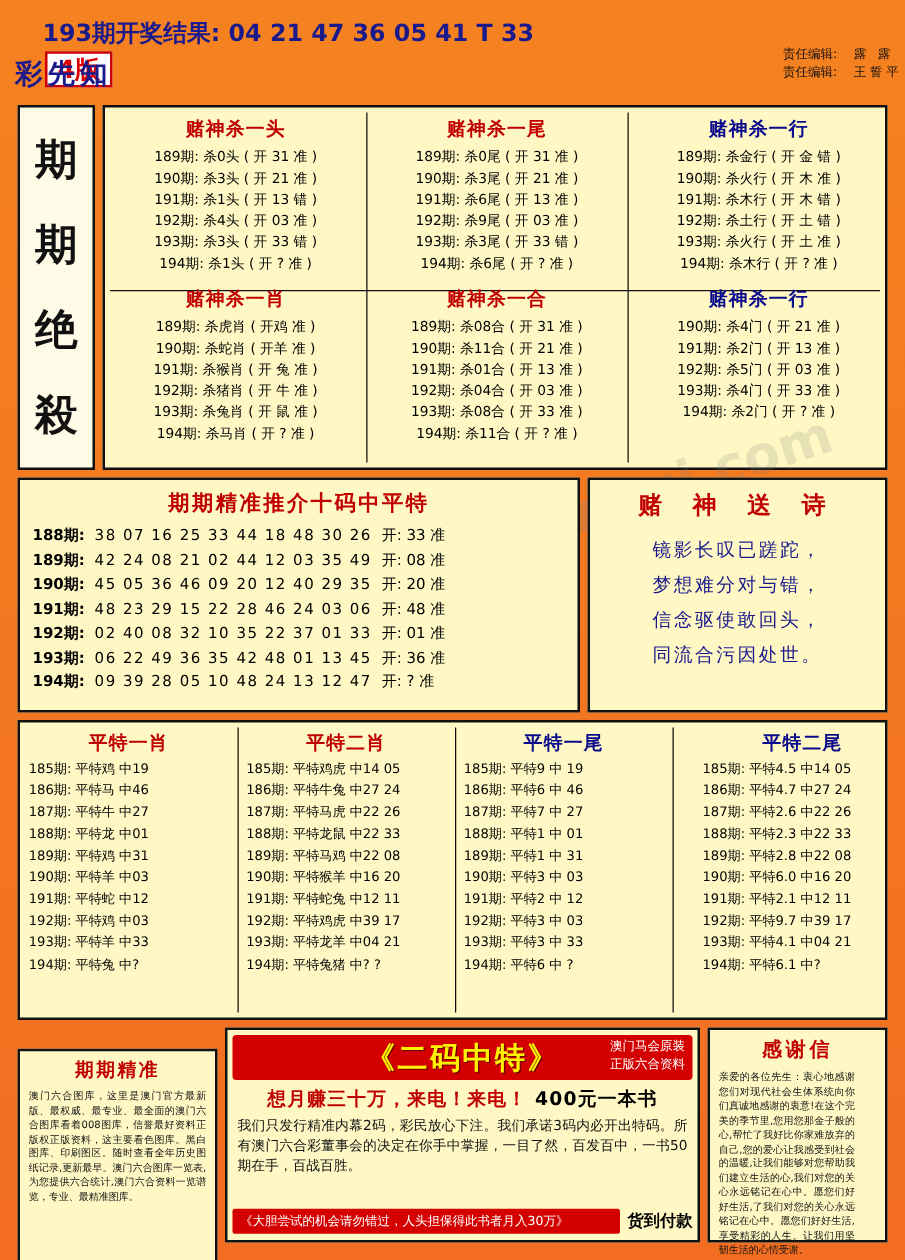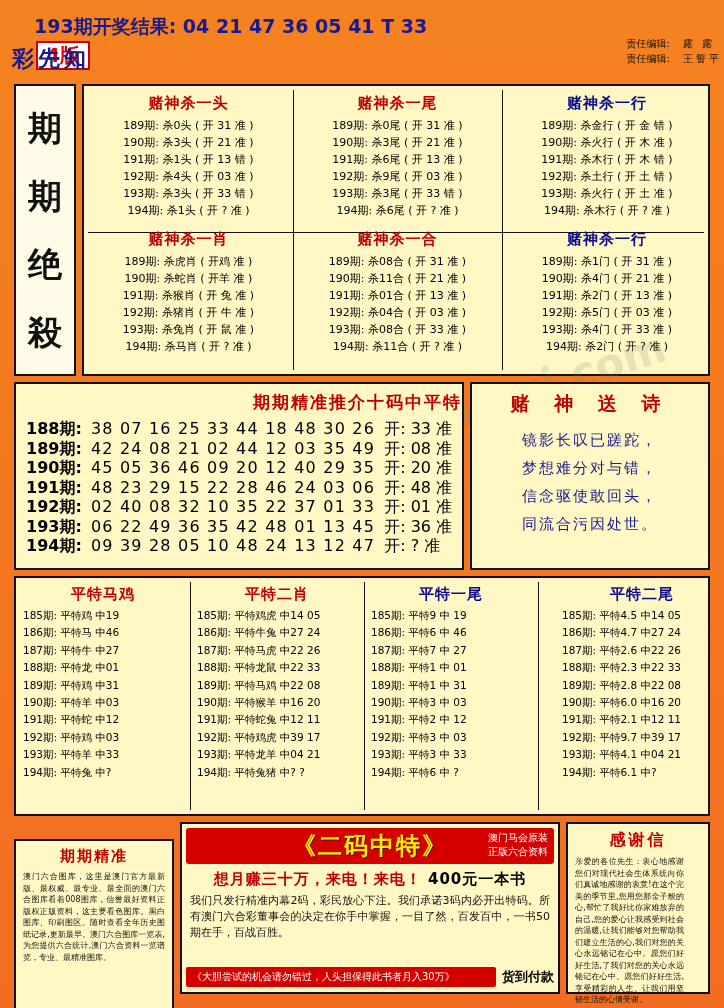--- a/index.html
+++ b/index.html
@@ -84,26 +84,26 @@
   .vdiv { position: absolute; top: 4px; bottom: 4px; width: 1px; background: #111; }
   .hdiv { position: absolute; left: 4px; right: 4px; height: 1px; background: #111; }
 
   
   .mid-left {
     position: absolute; left: 14px; top: 382px;
     width: 450px; height: 188px;
     background: #fff8c4; border: 2px solid #111;
   }
   .mid-left h3 {
-    text-align: right; font-size: 17px; font-weight: bold; color: #c00000;
+    text-align: center; font-size: 17px; font-weight: bold; color: #c00000;
     margin-top: 7px; letter-spacing: 2px;
   }
   .ml-rows { margin-top: 5px; padding: 0 10px; }
   .ml-rows .mr {
-    font-size: 16px; color: #000; line-height: 19.5px; white-space: nowrap;
+    font-size: 12px; color: #000; line-height: 19.5px; white-space: nowrap;
     font-family: "DejaVu Sans", "Liberation Sans", sans-serif;
   }
   .ml-rows .mr .per { font-weight: bold; }
   .ml-rows .mr .nums { margin-left: 4px; letter-spacing: 1.2px; }
   .ml-rows .mr .tag { margin-left: 4px; }
 
   .mid-right {
     position: absolute; left: 470px; top: 382px;
     width: 240px; height: 188px;
     background: #fff8c4; border: 2px solid #111;
@@ -278,21 +278,20 @@
       <div class="row-list">
         <div class="r">189期: 杀金行 ( 开 金 错 )</div>
         <div class="r">190期: 杀火行 ( 开 木 准 )</div>
         <div class="r">191期: 杀木行 ( 开 木 错 )</div>
         <div class="r">192期: 杀土行 ( 开 土 错 )</div>
         <div class="r">193期: 杀火行 ( 开 土 准 )</div>
         <div class="r">194期: 杀木行 ( 开 ?  准 )</div>
       </div>
       <div class="block-title blue" style="margin-top:11px">赌神杀一行</div>
       <div class="row-list">
-        <div class="r">189期: 杀1门 ( 开 31 准 )</div>
         <div class="r">190期: 杀4门 ( 开 21 准 )</div>
         <div class="r">191期: 杀2门 ( 开 13 准 )</div>
         <div class="r">192期: 杀5门 ( 开 03 准 )</div>
         <div class="r">193期: 杀4门 ( 开 33 准 )</div>
         <div class="r">194期: 杀2门 ( 开 ? 准 )</div>
       </div>
     </div>
   </div>
 
   <div class="watermark">六合彩图库www.hui.com</div>
@@ -347,21 +346,21 @@
       <div>同流合污因处世。</div>
     </div>
   </div>
 
   <div class="low-panel">
     <div class="vdiv" style="left:174px"></div>
     <div class="vdiv" style="left:348px"></div>
     <div class="vdiv" style="left:522px"></div>
 
     <div class="lcol l1">
-      <h4>平特马鸡</h4>
+      <h4>平特一肖</h4>
       <div class="lrows">
         <div class="lr">185期: 平特鸡 中19</div>
         <div class="lr">186期: 平特马 中46</div>
         <div class="lr">187期: 平特牛 中27</div>
         <div class="lr">188期: 平特龙 中01</div>
         <div class="lr">189期: 平特鸡 中31</div>
         <div class="lr">190期: 平特羊 中03</div>
         <div class="lr">191期: 平特蛇 中12</div>
         <div class="lr">192期: 平特鸡 中03</div>
         <div class="lr">193期: 平特羊 中33</div>

